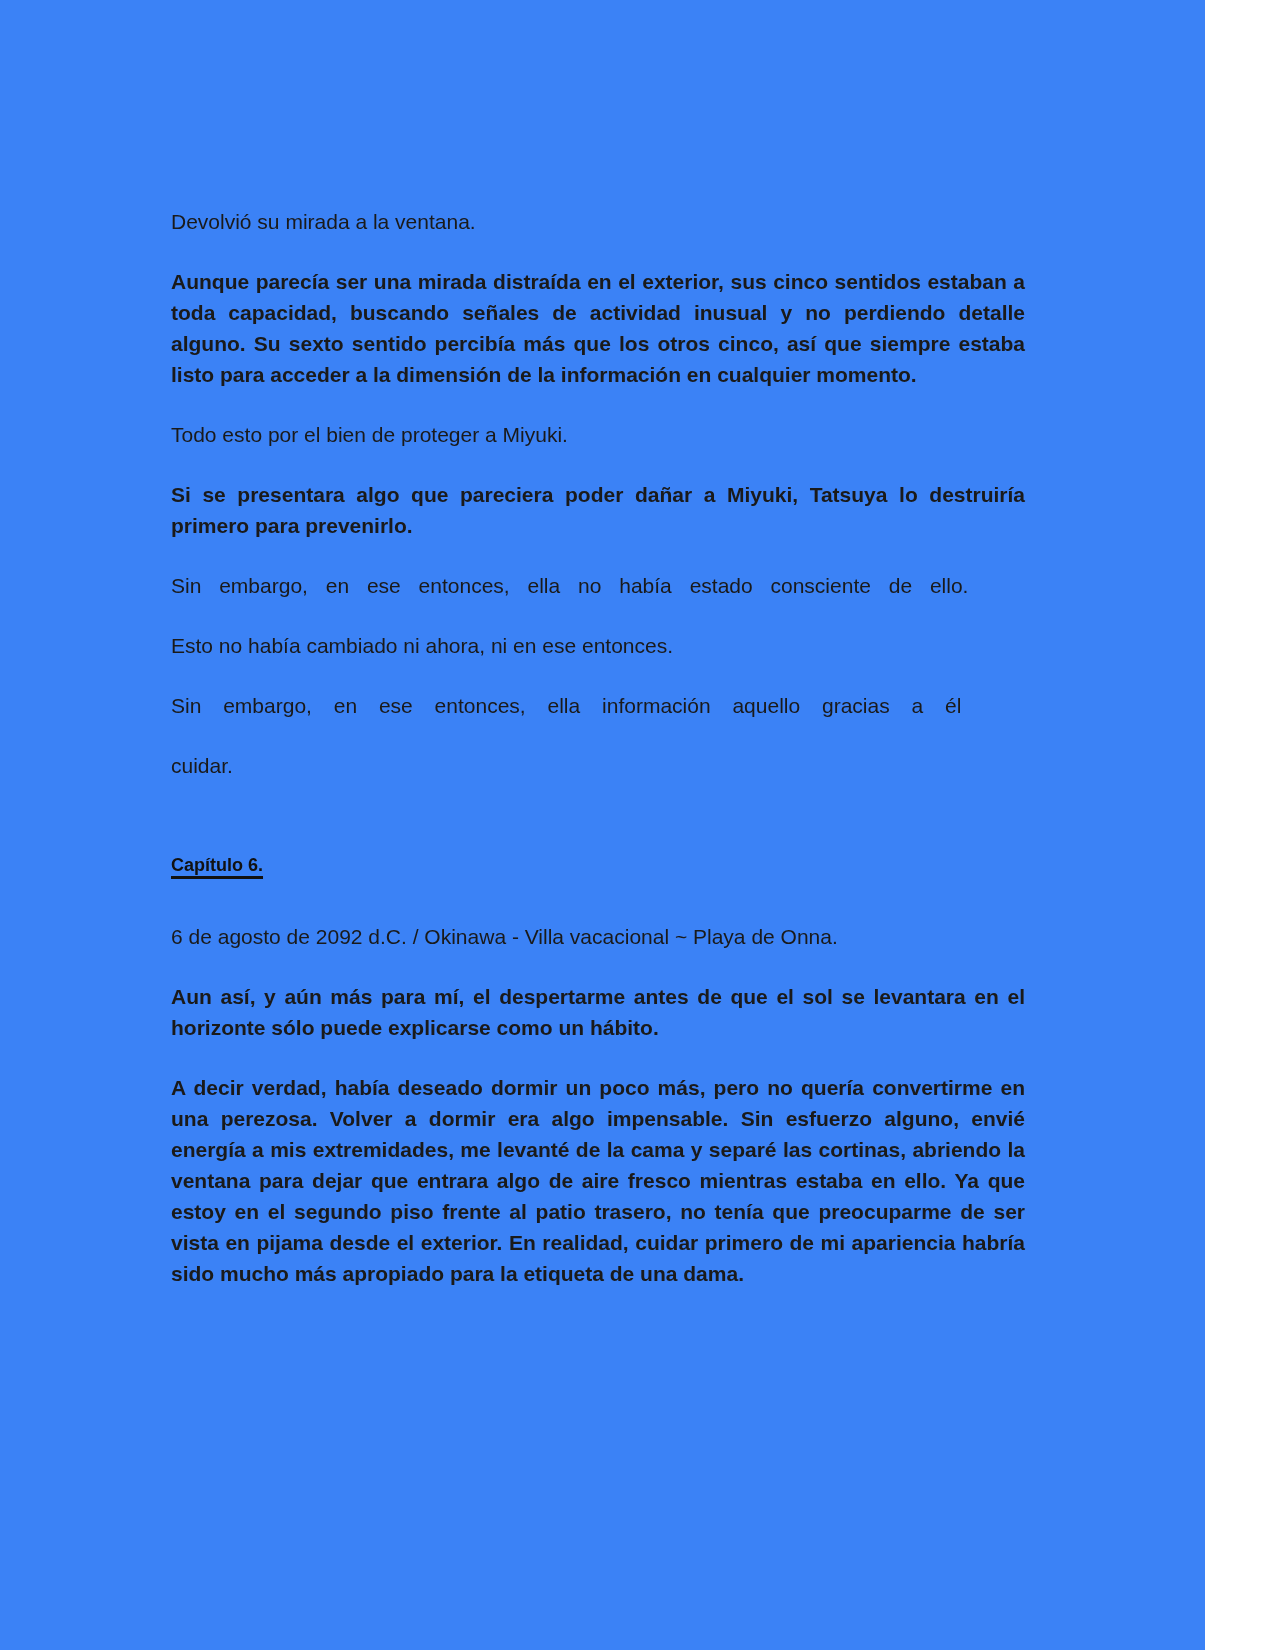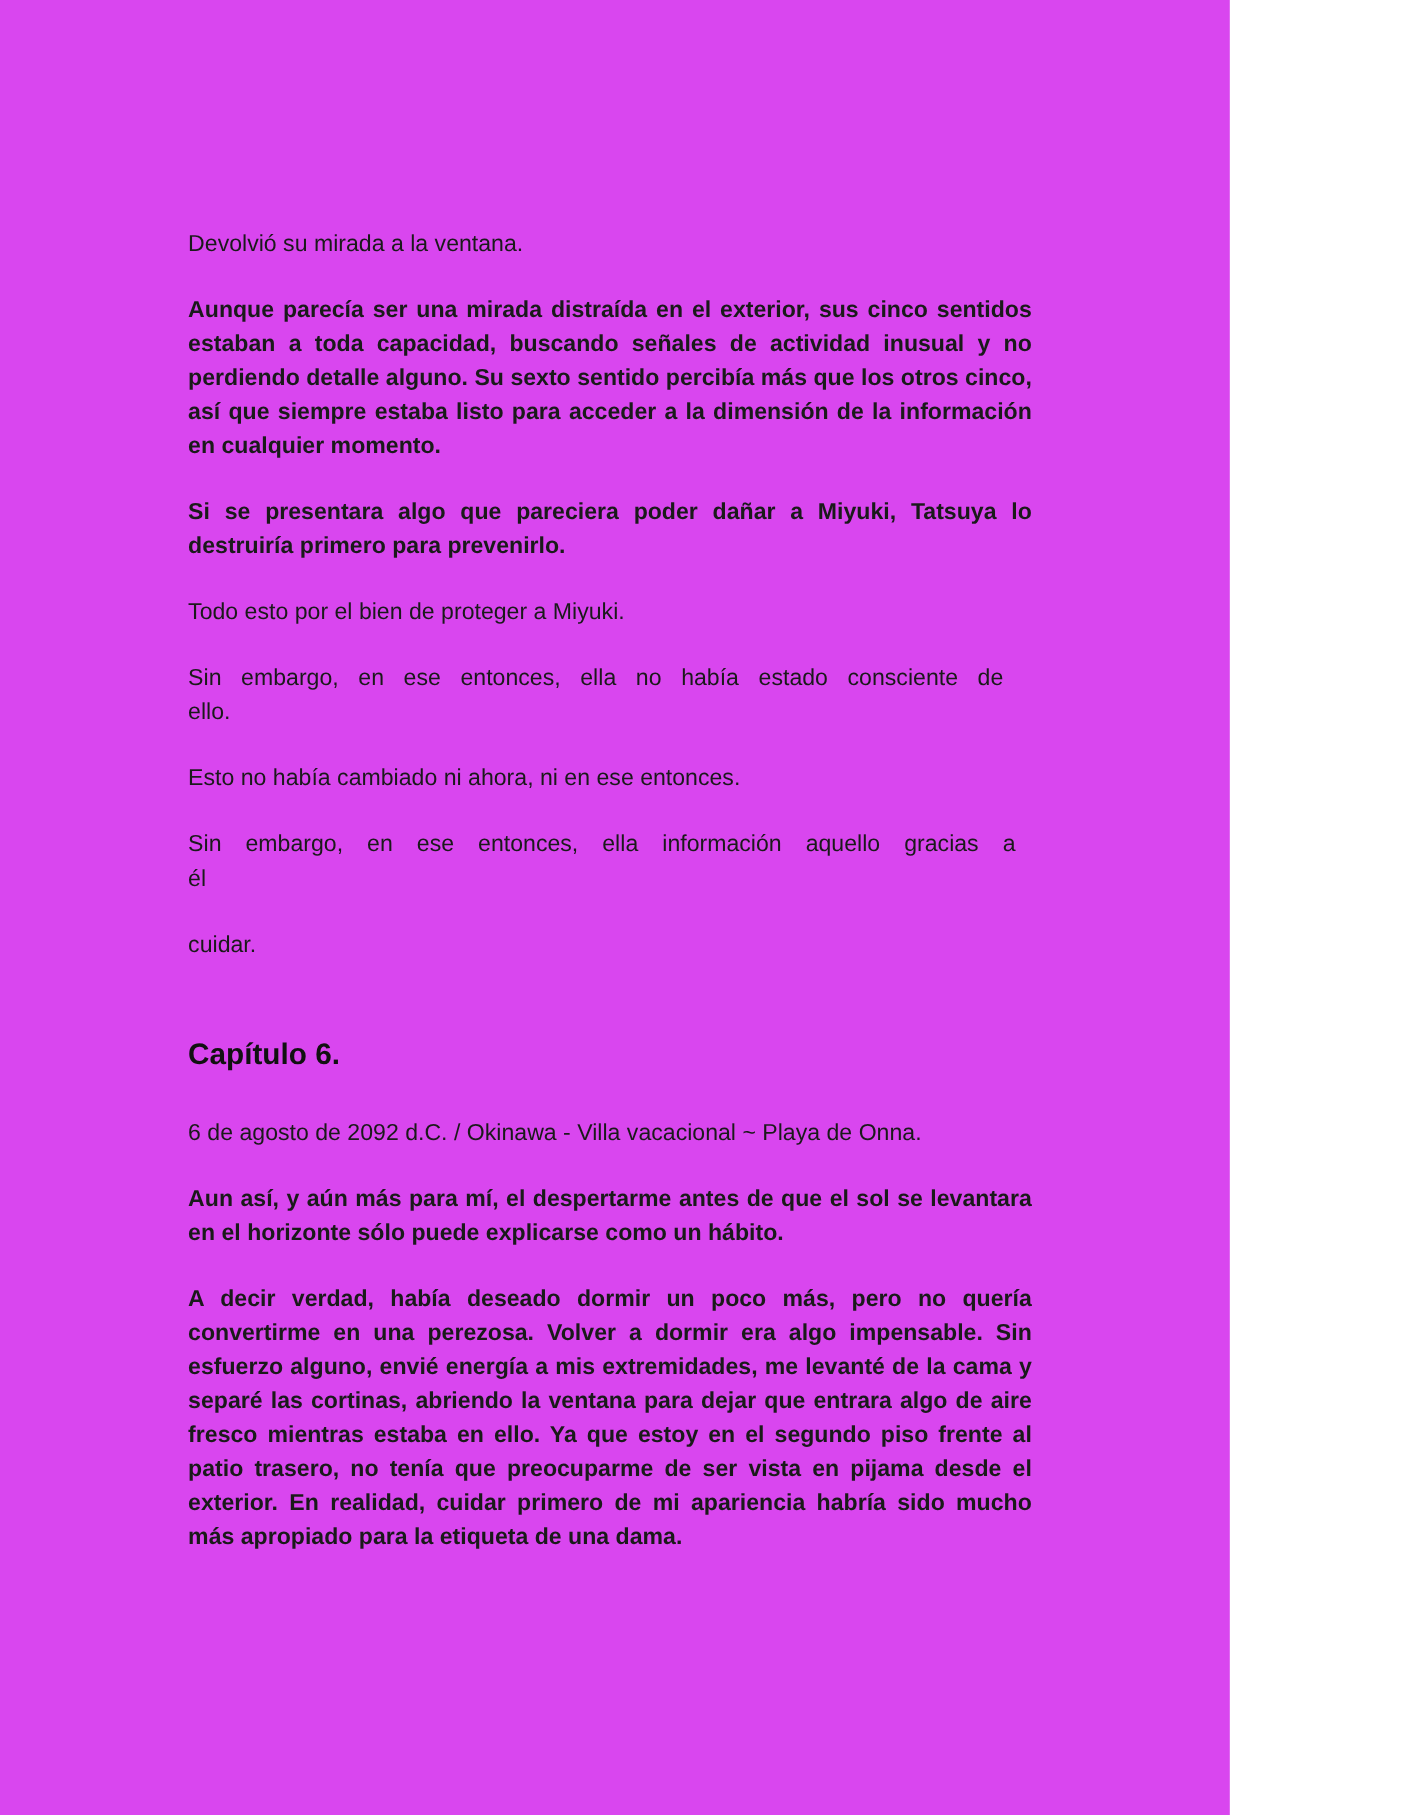--- a/index.html
+++ b/index.html
@@ -9,59 +9,60 @@
   }
   body {
     width: 1275px;
     height: 1650px;
     overflow: hidden;
     font-family: "Liberation Sans", "DejaVu Sans", sans-serif;
     color: #1a1a1a;
   }
   .page {
     box-sizing: border-box;
-    width: 1118px;
+    width: 1205px;
     height: 1650px;
     padding: 206px 180px 40px 171px;
-    background: #d946ef;
+    background: #3b82f6;
   }
   .para {
     margin: 0 0 29px 0;
     font-size: 21px;
     line-height: 31px;
   }
   .just {
     text-align: justify;
     font-weight: bold;
   }
   
   .spread-1 { word-spacing: 12px; }
   .spread-2 { word-spacing: 16px; }
   .chapter-heading {
     margin: 69px 0 40px 0;
-    font-size: 27px;
+    font-size: 18px;
     line-height: 31px;
     font-weight: bold;
     color: #111111;
+    text-decoration: underline;
     text-decoration-thickness: 2.5px;
     text-underline-offset: 5px;
   }
 </style>
 </head>
 <body>
 
 <div class="page">
 
   <p class="para">Devolvió su mirada a la ventana.</p>
 
   <p class="para just">Aunque parecía ser una mirada distraída en el exterior, sus cinco sentidos estaban a toda capacidad, buscando señales de actividad inusual y no perdiendo detalle alguno. Su sexto sentido percibía más que los otros cinco, así que siempre estaba listo para acceder a la dimensión de la información en cualquier momento.</p>
 
+  <p class="para">Todo esto por el bien de proteger a Miyuki.</p>
+
   <p class="para just">Si se presentara algo que pareciera poder dañar a Miyuki, Tatsuya lo destruiría primero para prevenirlo.</p>
-
-  <p class="para">Todo esto por el bien de proteger a Miyuki.</p>
 
   <p class="para spread-1">Sin embargo, en ese entonces, ella no había estado consciente de ello.</p>
 
   <p class="para">Esto no había cambiado ni ahora, ni en ese entonces.</p>
 
   <p class="para spread-2">Sin embargo, en ese entonces, ella información aquello gracias a él</p>
 
   <p class="para">cuidar.</p>
 
   <h2 class="chapter-heading">Capítulo 6.</h2>

